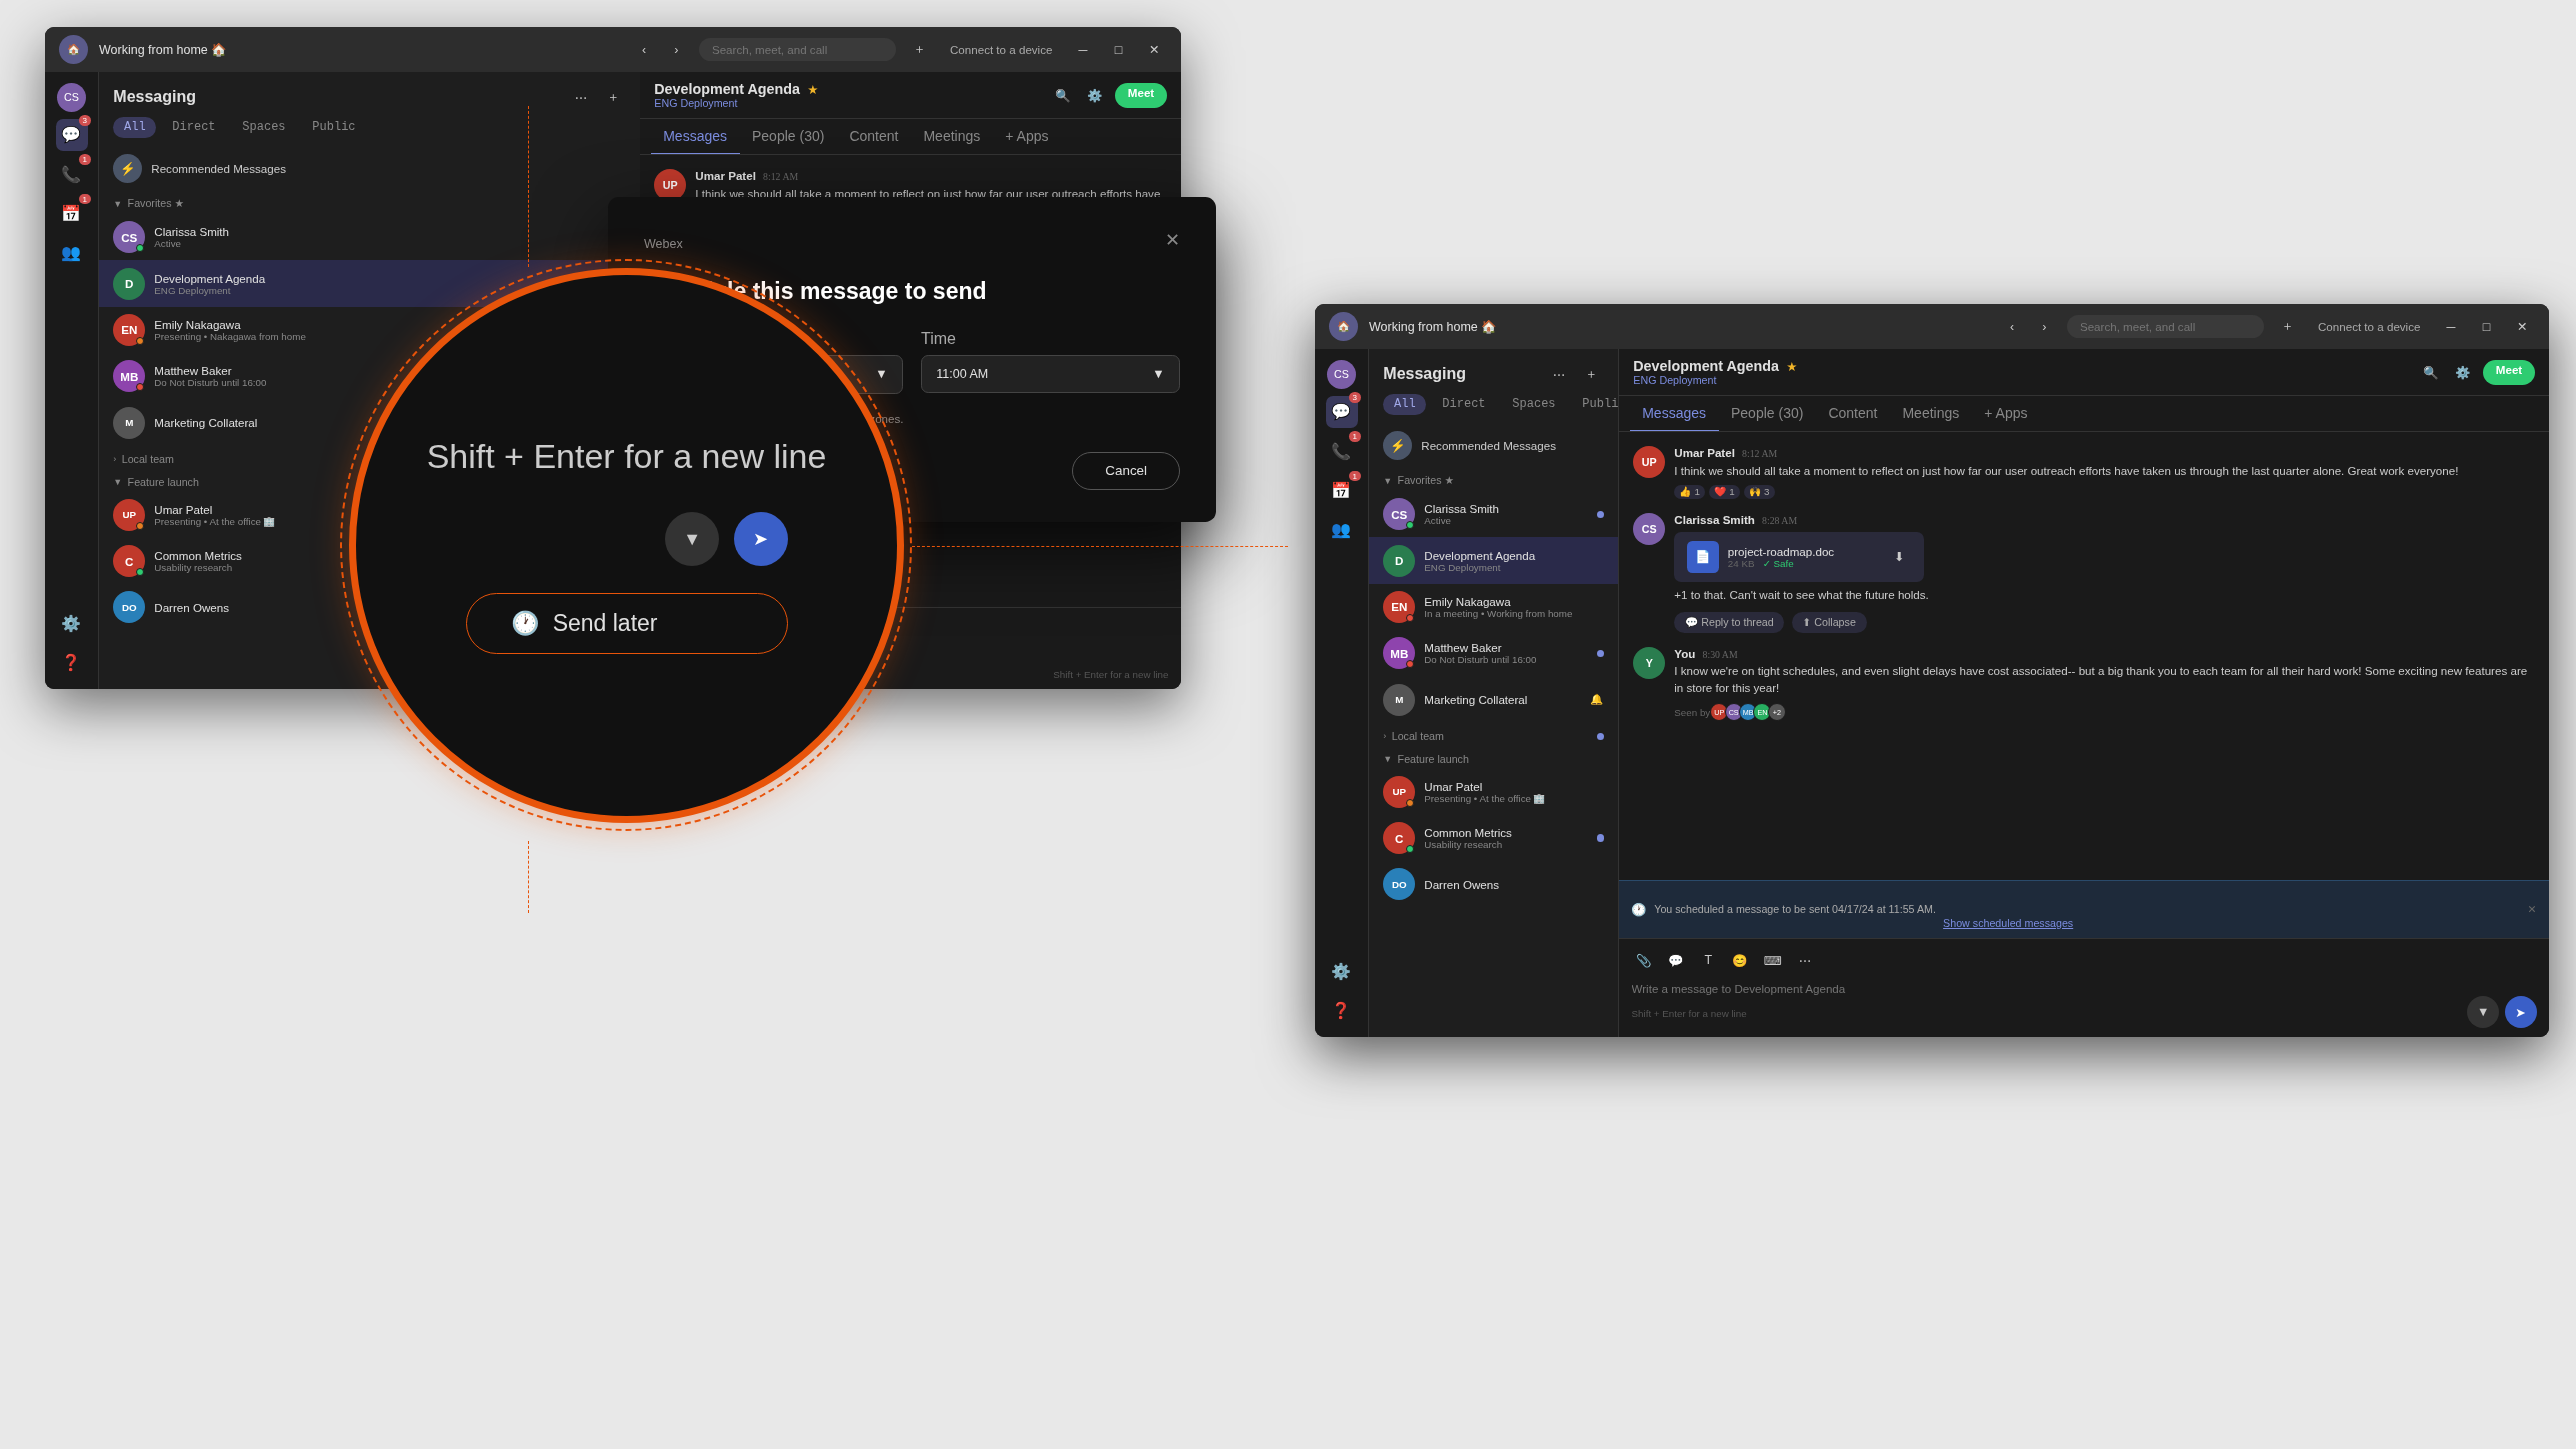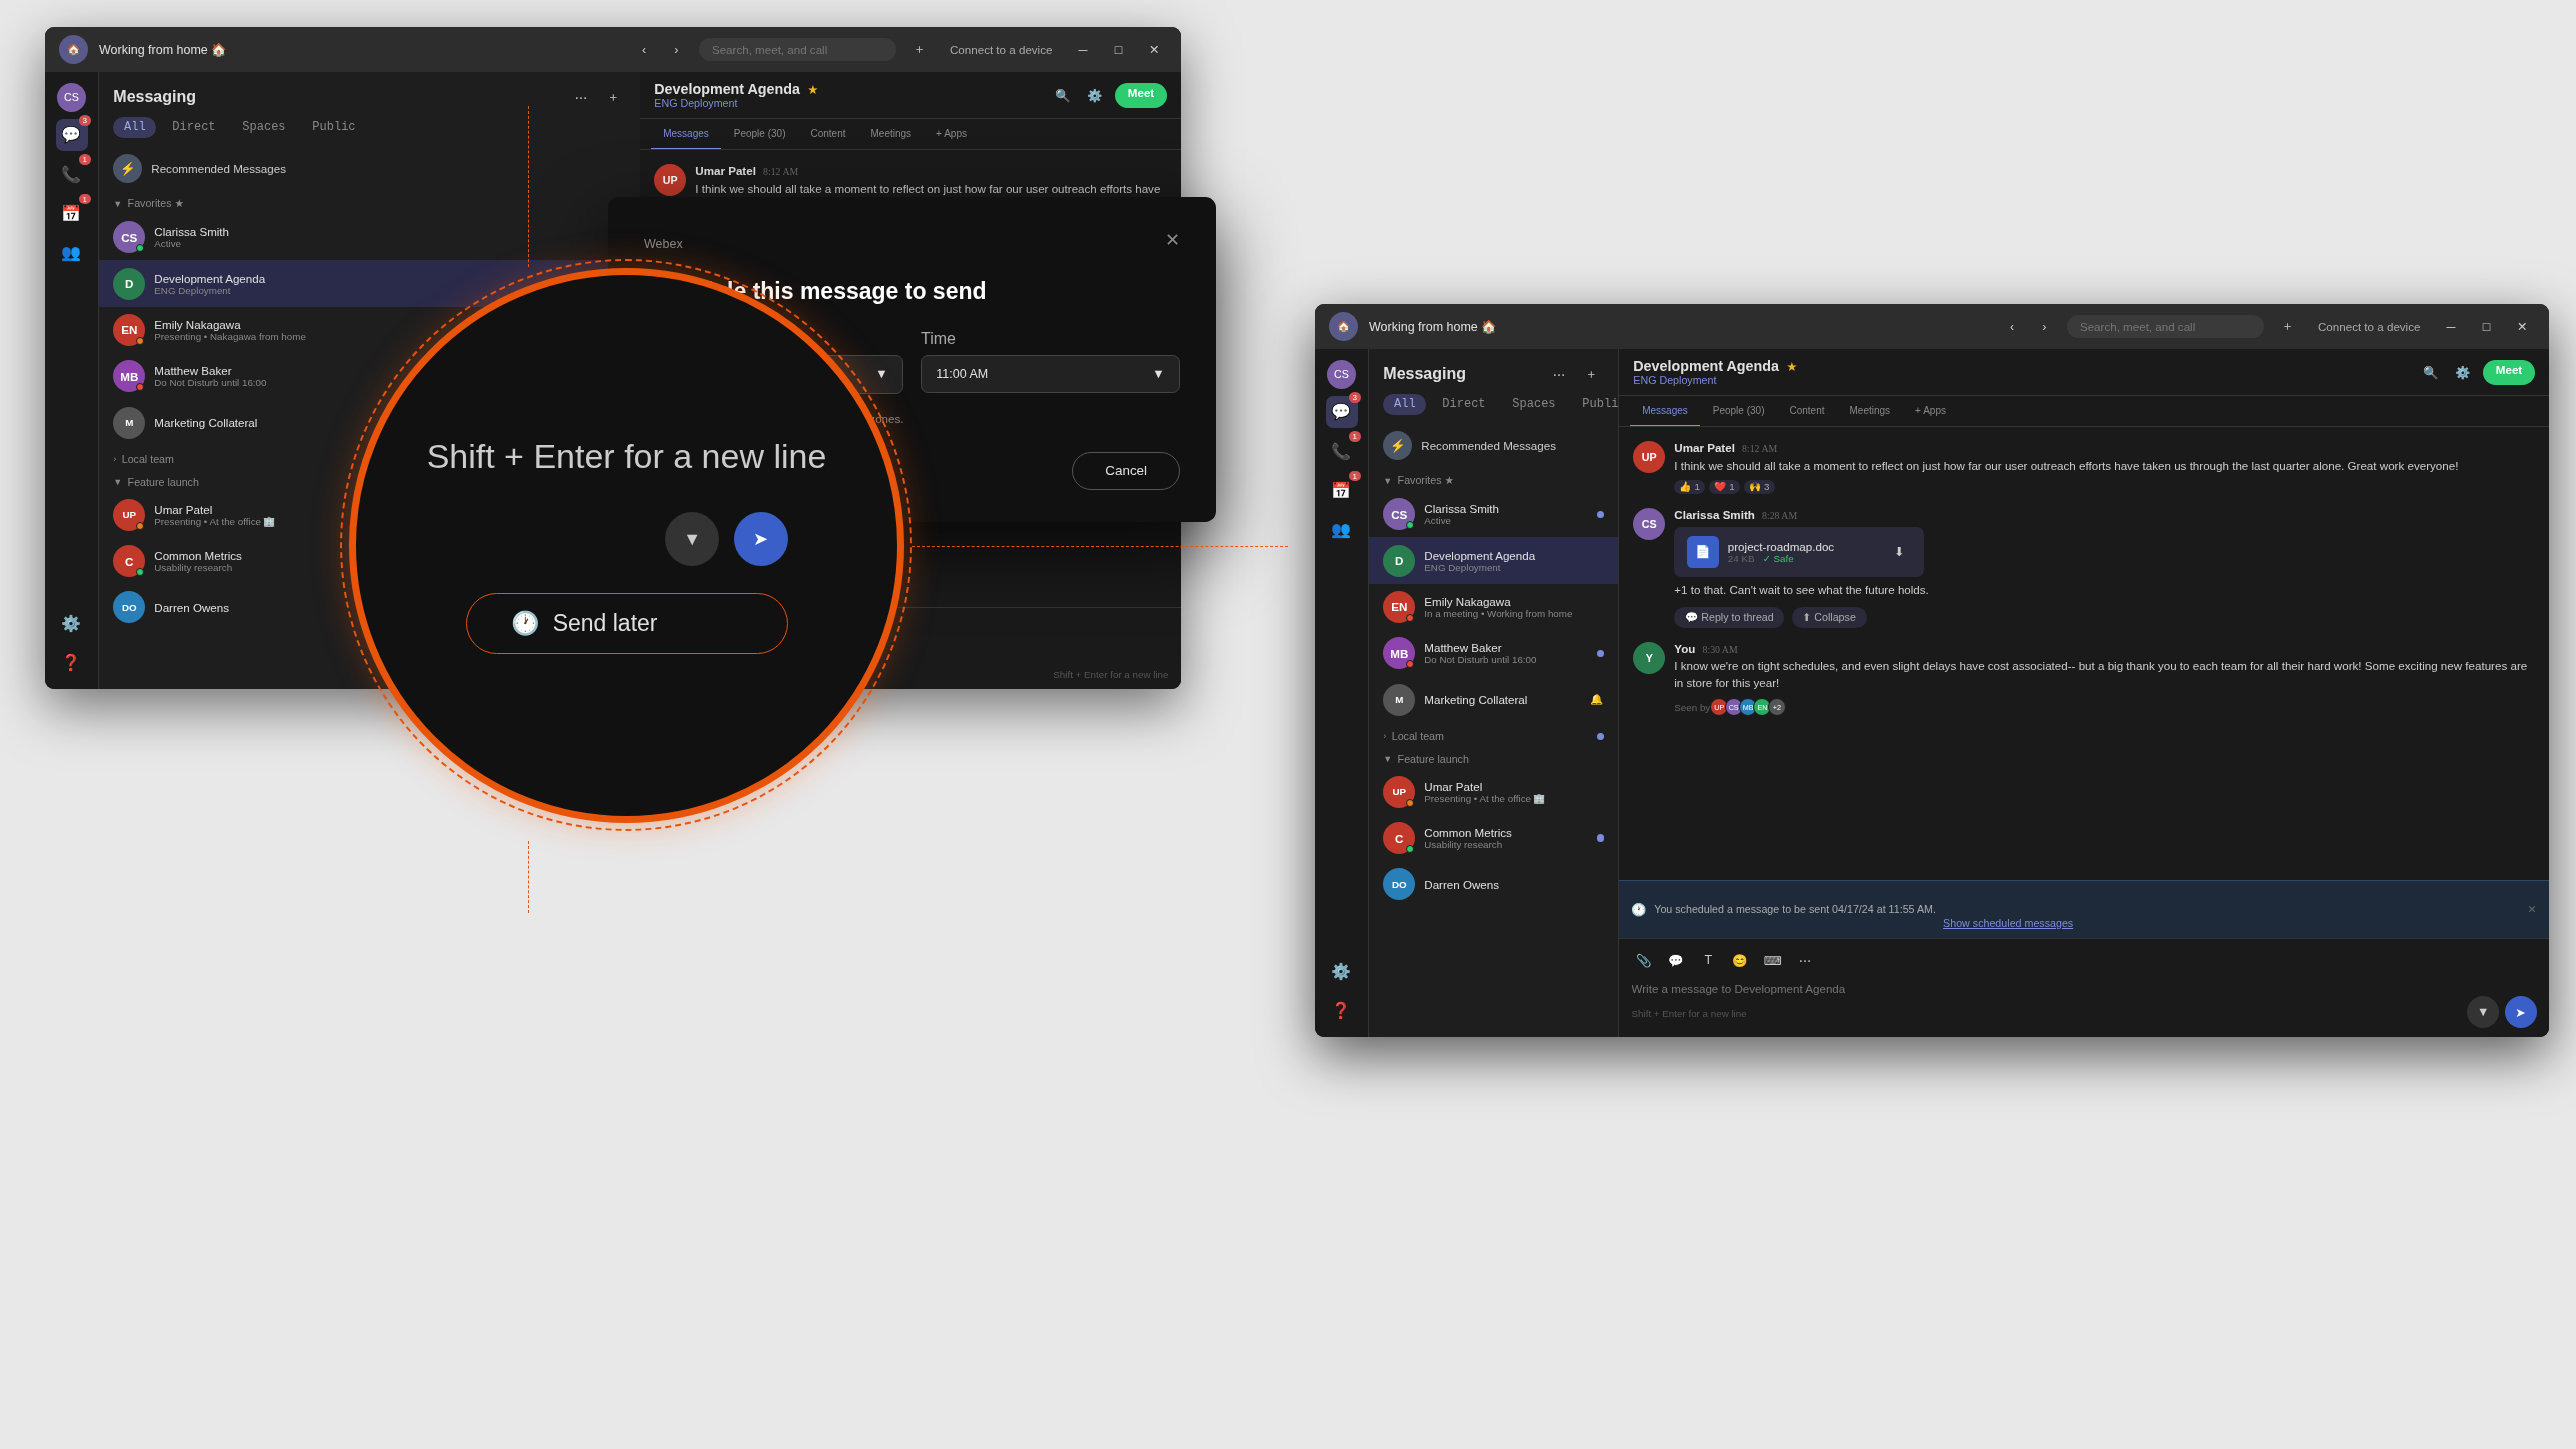--- a/index.html
+++ b/index.html
@@ -303,21 +303,21 @@
 
     .chat-tabs {
       display: flex;
       gap: 0;
       border-bottom: 0.9px solid #333;
       padding: 0 10.7px;
     }
 
     .chat-tab {
       padding: 9px 12.5px;
-      font-size: 10px;
+      font-size: 14px;
       color: #888;
       cursor: pointer;
       border-bottom: 1.8px solid transparent;
     }
 
     .chat-tab.active {
       color: #7b8cde;
       border-bottom-color: #7b8cde;
     }
 

